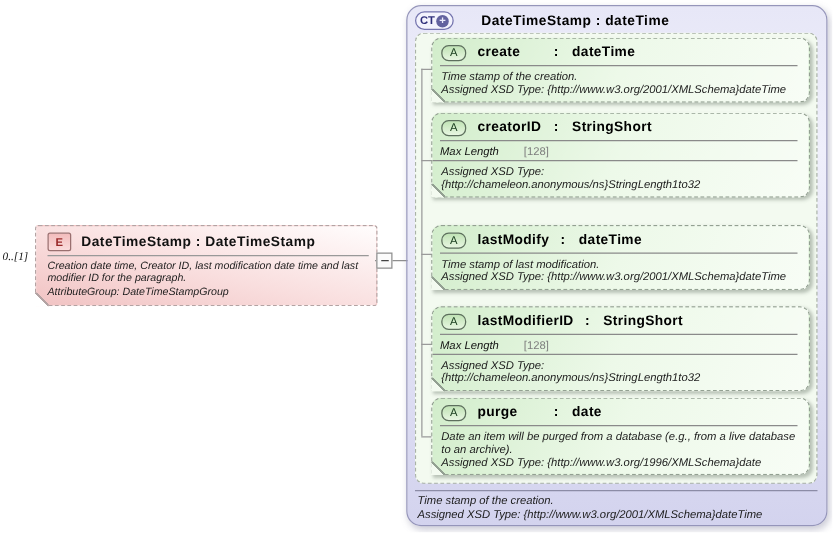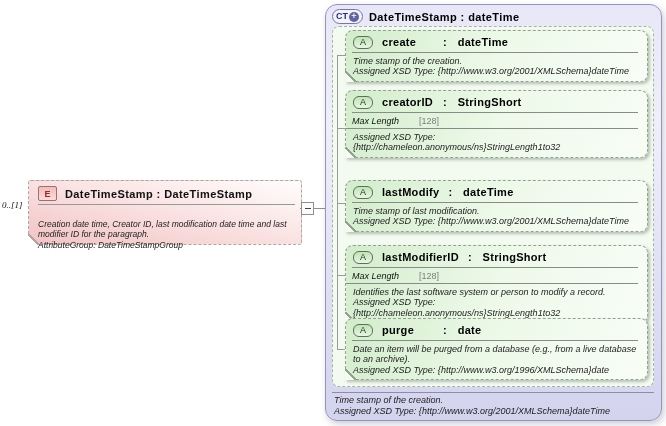--- a/index.html
+++ b/index.html
@@ -20,41 +20,41 @@
   .e-header{display:flex;align-items:center;gap:8px;padding:5px 0 0 9px;}
   .badge-e{
     display:inline-flex;align-items:center;justify-content:center;
     width:17px;height:13px;border:1px solid #9a7070;border-radius:2px;
     background:linear-gradient(#f3bcbc,#fadcdc);
     font-size:9px;font-weight:bold;color:#992a2a;flex:0 0 auto;
   }
   .e-title{font-size:11px;font-weight:bold;color:#111;letter-spacing:.4px;white-space:nowrap;}
   .e-sep{position:absolute;left:9px;right:6px;top:23px;height:1px;background:#999;}
   .e-desc{
-    position:absolute;left:9px;right:4px;top:38px;
+    position:absolute;left:9px;right:4px;top:26px;
     font-size:8.5px;font-style:italic;color:#1c1c1c;line-height:10.4px;
   }
   #cardinality{
     position:absolute;left:2px;top:200px;font-size:9px;font-style:italic;color:#111;font-family:Liberation Serif, serif;
   }
   
   #connector-line{position:absolute;left:300px;top:208px;width:37px;height:1px;background:#8f8f8f;}
   #collapse-toggle{
     position:absolute;left:301px;top:202px;width:13px;height:13px;
     background:#fbfbfb;border:1px solid #8f8f8f;box-sizing:border-box;
   }
   #collapse-toggle .dash{position:absolute;left:3px;top:5px;width:6px;height:1px;background:#444;}
   
   #ct-box{
     position:absolute;left:325px;top:4px;width:337px;height:417px;box-sizing:border-box;
     border:1.5px solid #9595ba;border-radius:12px;
     background:linear-gradient(to bottom,#e7e7f7 0%,#efeffb 28%,#d3d3ee 100%);
     box-shadow:2px 3px 6px rgba(110,110,140,.35);
   }
-  .ct-header{display:flex;align-items:center;gap:6px;padding:4px 0 0 6px;}
+  .ct-header{display:flex;align-items:center;gap:22px;padding:4px 0 0 6px;}
   .badge-ct{
     display:inline-flex;align-items:center;justify-content:center;gap:1px;
     width:31px;height:15px;border:1.3px solid #7474ae;border-radius:9px;
     background:#f3f3fd;flex:0 0 auto;box-sizing:border-box;
   }
   .badge-ct .ct-txt{font-size:9px;font-weight:bold;color:#2e2e7a;line-height:1;}
   .badge-ct .ct-plus{
     display:inline-flex;align-items:center;justify-content:center;
     width:10px;height:10px;border-radius:50%;background:#62629f;
     color:#eaeafc;font-size:9px;font-weight:bold;line-height:1;padding-bottom:1px;box-sizing:border-box;
@@ -192,21 +192,20 @@
           <span class="a-name">lastModifierID</span>
           <span class="a-colon">:</span>
           <span class="a-type">StringShort</span>
         </div>
         <div class="a-sep"></div>
         <div class="facet-row">
           <span class="facet-name">Max Length</span>
           <span class="facet-value">[128]</span>
         </div>
         <div class="a-desc">
-          <div>Identifies the last software system or person to modify a record.</div>
           <div>Assigned XSD Type: {http://chameleon.anonymous/ns}StringLength1to32</div>
         </div>
       </div>
 
       <div class="attr" style="top:291px">
         <div class="a-header">
           <span class="badge-a">A</span>
           <span class="a-name">purge</span>
           <span class="a-colon">:</span>
           <span class="a-type">date</span>

